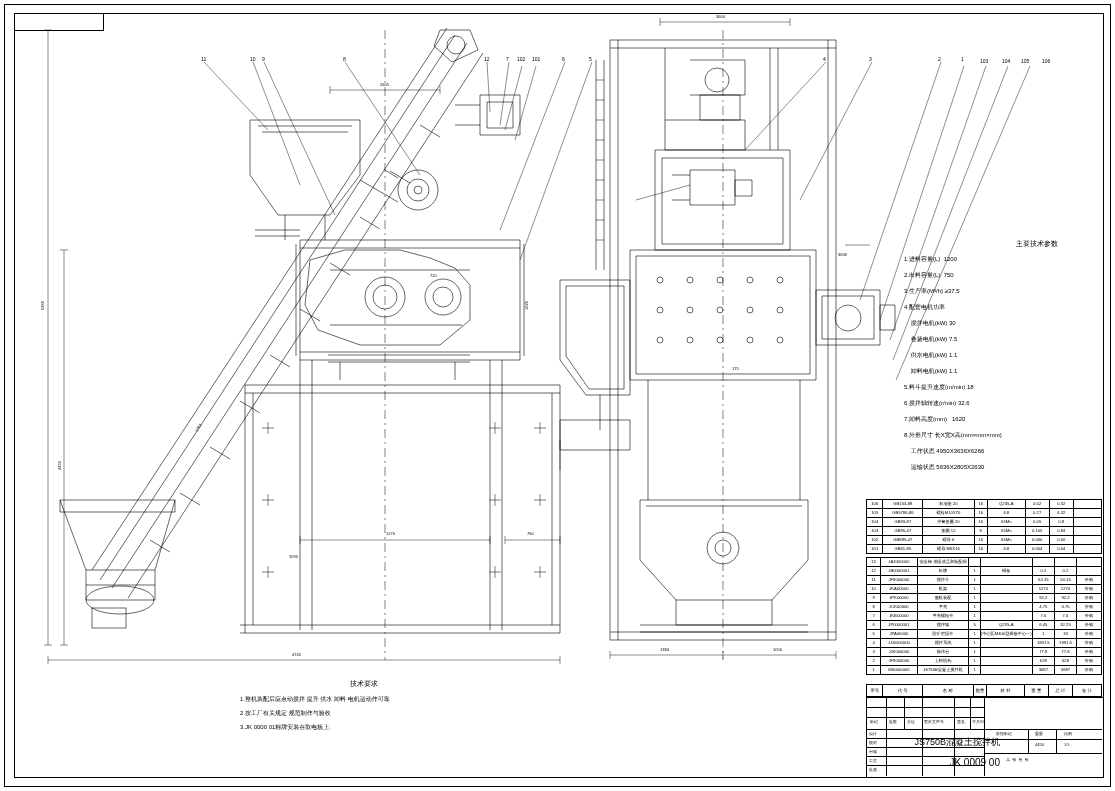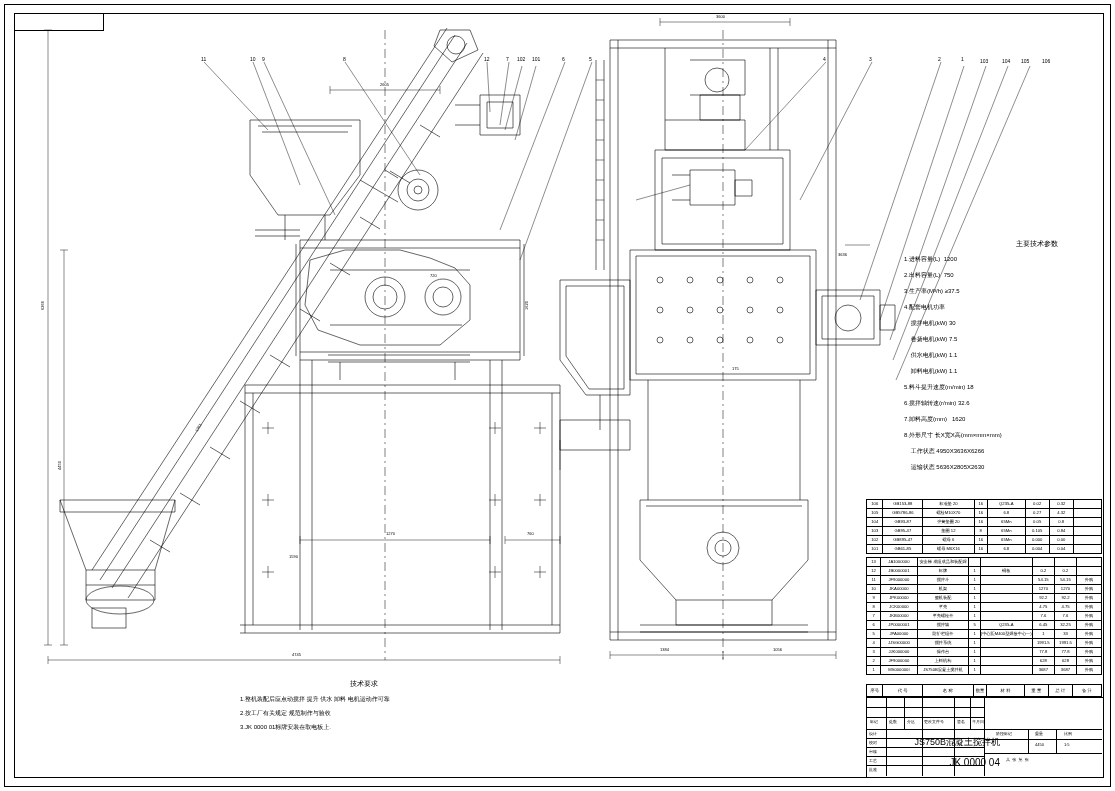--- a/index.html
+++ b/index.html
@@ -590,15 +590,15 @@
       <div class="txt xtiny" style="left:80px;top:34px;">比例</div>
       <div class="txt xtiny" style="left:51px;top:45px;">4450</div>
       <div class="txt xtiny" style="left:80px;top:45px;">1:5</div>
       <div class="txt xtiny" style="left:22px;top:60px;">共  张  第  张</div>
 
     </div>
 
   </div>
 
   <div class="txt lg" style="left:1000px;top:737px;transform:translateX(-100%);font-size:9px;">JS750B混凝土搅拌机</div>
-  <div class="txt xl" style="left:1000px;top:757px;transform:translateX(-100%);font-size:10px;">JK 0000 04</div>
+  <div class="txt xl" style="left:1000px;top:757px;transform:translateX(-100%);font-size:10px;">JK 0009 00</div>
 
 </div>
 
 </body></html>

